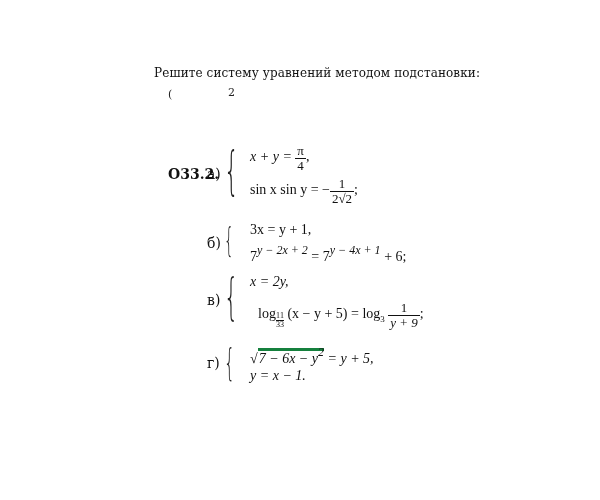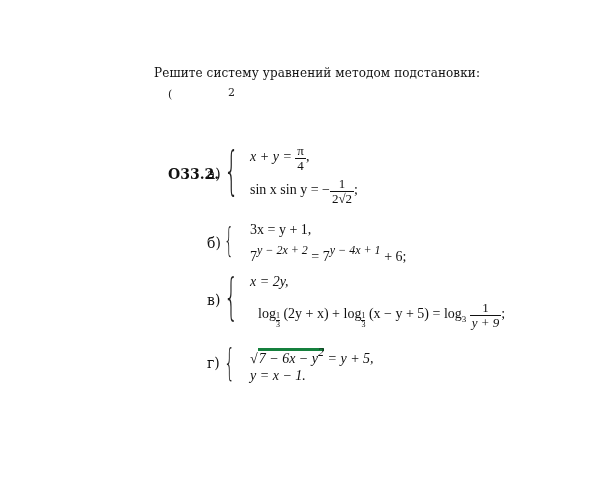--- a/index.html
+++ b/index.html
@@ -44,21 +44,21 @@
 <div class="abs brace" style="left:224px;top:220px;font-size:34px;line-height:40px;transform:scaleX(0.45);transform-origin:left;">{</div>
 <div class="abs m" style="left:233px;top:222px;">3x = y + 1,</div>
 <div class="abs m" style="left:233px;top:243px;">
   <span>7</span><sup class="it">y − 2x + 2</sup><span> = 7</span><sup class="it">y − 4x + 1</sup><span> + 6;</span>
 </div>
 
 <div class="abs lbl" style="left:207px;top:292px;">в)</div>
 <div class="abs brace" style="left:224px;top:268px;font-size:50px;line-height:58px;transform:scaleX(0.45);transform-origin:left;">{</div>
 <div class="abs m it" style="left:233px;top:274px;">x = 2y,</div>
 <div class="abs m" style="left:233px;top:301px;margin-left:8px;">
-  <span>log</span><span class="subfrac"><span class="n">1</span><span class="d">3</span></span><span> (2y + x) + log</span><span class="subfrac"><span class="n">1</span><span class="d">3</span></span><span> (x − y + 5) = log</span><span class="sub">3</span>
+  <span>log</span><span class="subfrac"><span class="n">1</span><span class="d">3</span></span><span class="subfrac"><span class="n">1</span><span class="d">3</span></span><span> (x − y + 5) = log</span><span class="sub">3</span>
   <span class="frac"><span class="num">1</span><span class="den it">y + 9</span></span><span>;</span>
 </div>
 
 <div class="abs lbl" style="left:207px;top:355px;">г)</div>
 <div class="abs brace" style="left:224px;top:340px;font-size:38px;line-height:44px;transform:scaleX(0.45);transform-origin:left;">{</div>
 <div class="abs m" style="left:233px;top:345px;">
   <span>√</span><span class="sqrt it"><span>7 − 6x − y</span><sup>2</sup></span><span class="it"> = y + 5,</span>
 </div>
 <div class="abs m it" style="left:233px;top:368px;">y = x − 1.</div>
 

